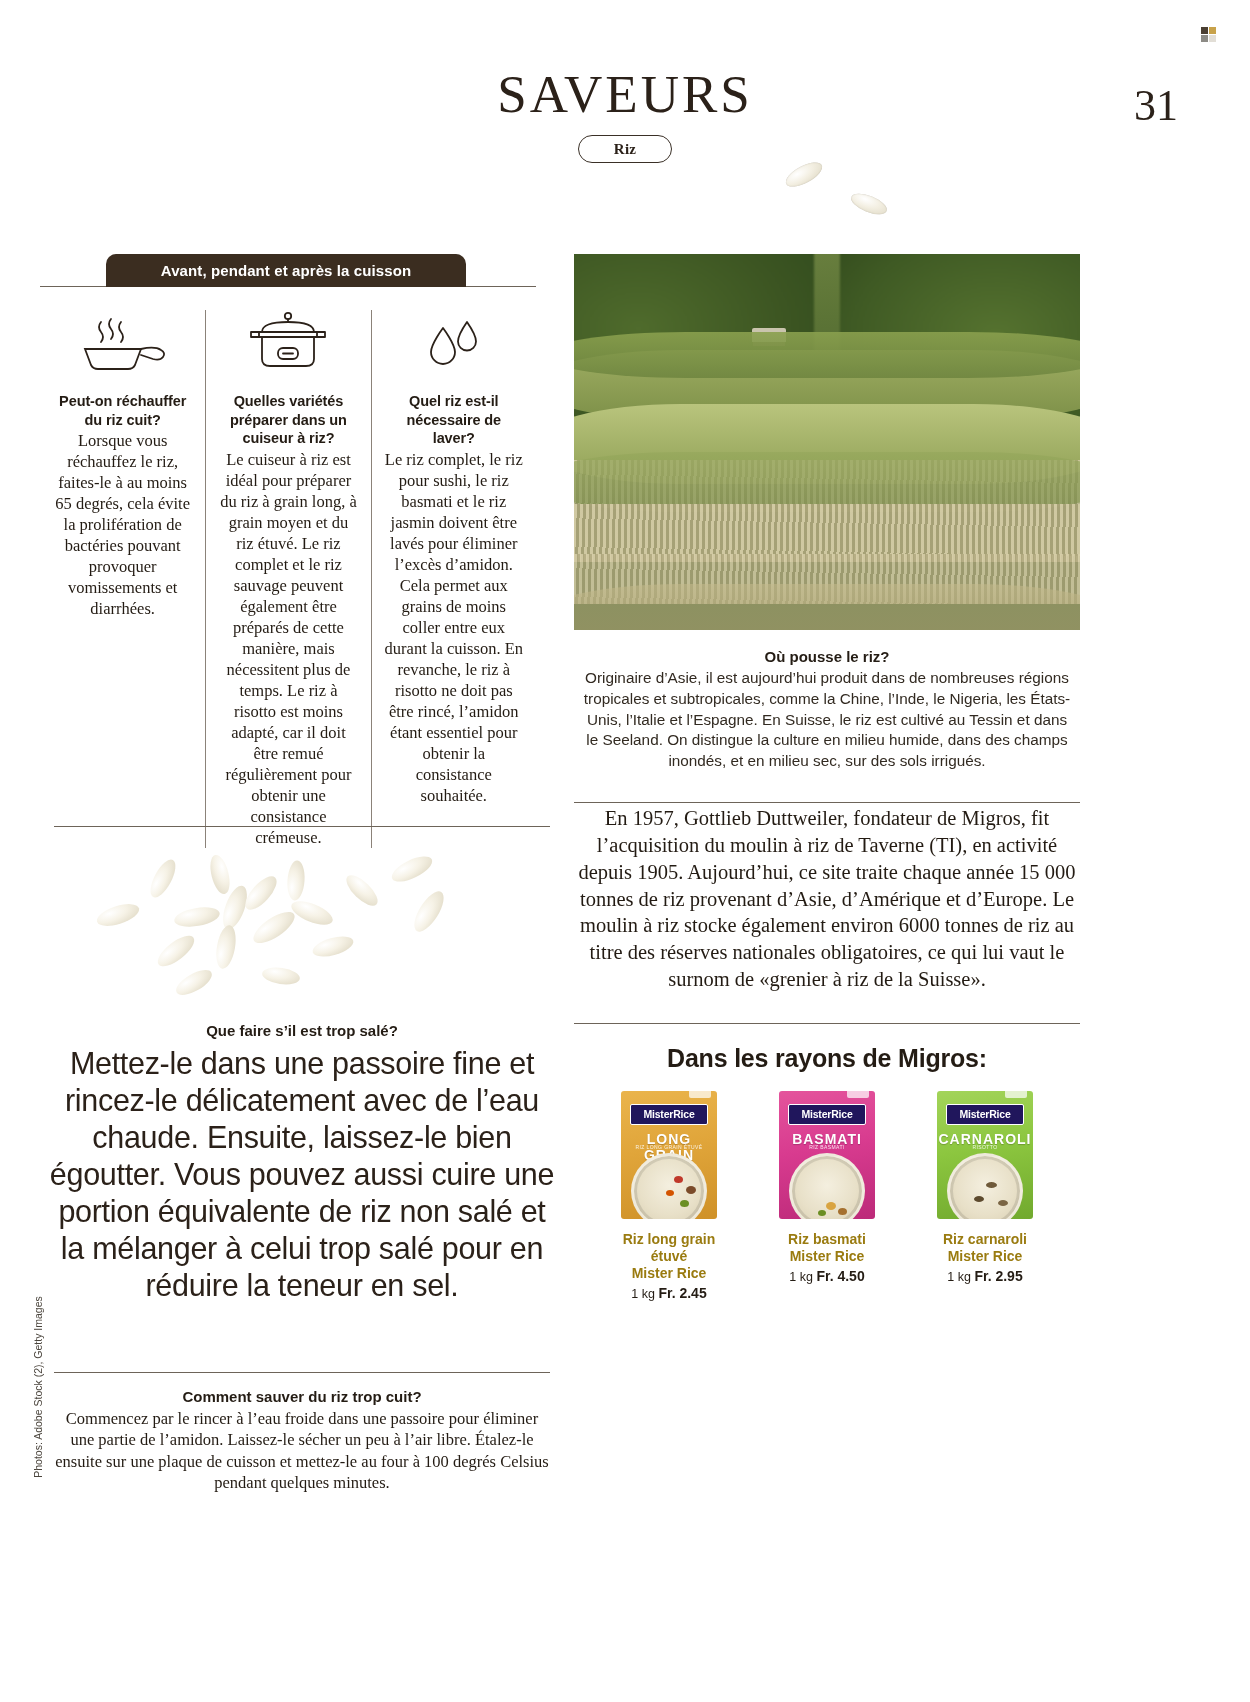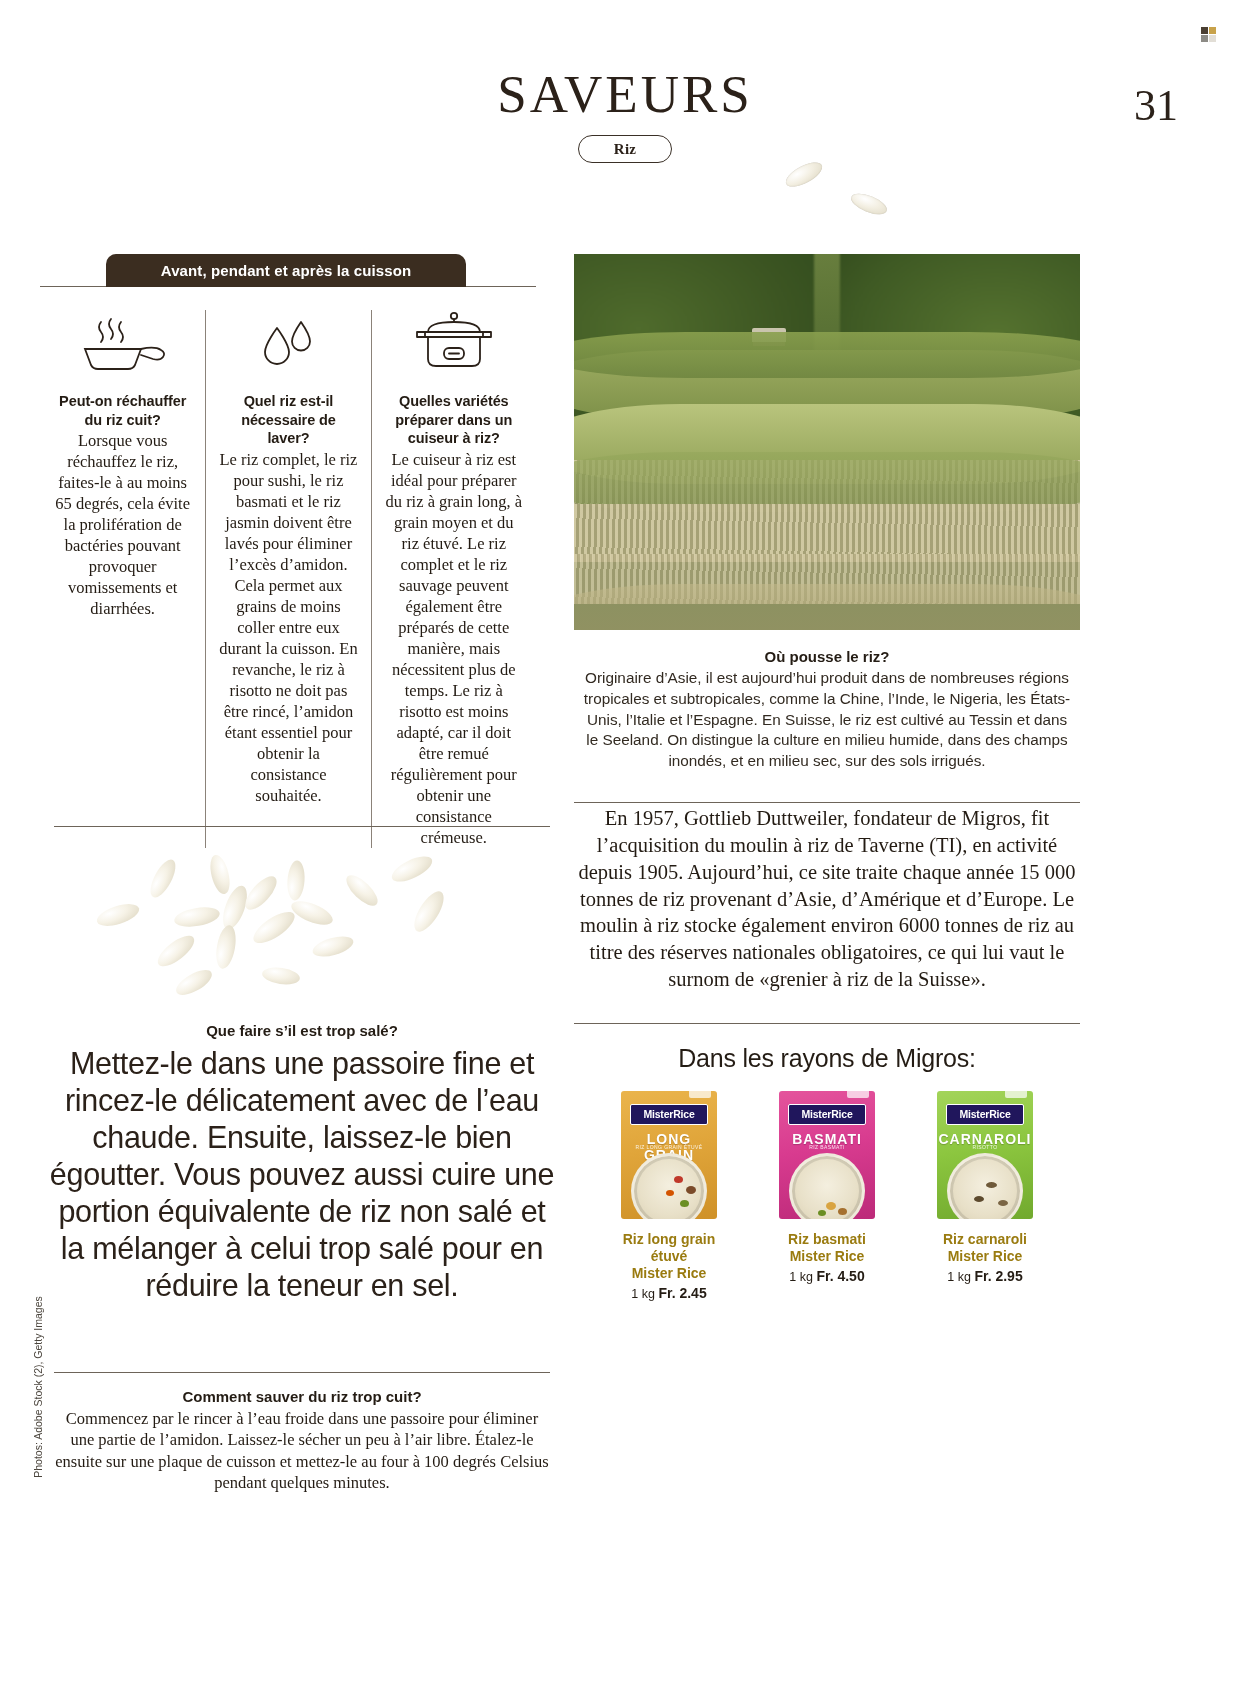--- a/index.html
+++ b/index.html
@@ -153,21 +153,21 @@
     margin-top:24px; letter-spacing:1px;
   }
   #stat-sub { font-size:15px; font-weight:700; text-align:center; color:#241c14; margin-top:2px; }
   #stat-body {
     font-family:"Liberation Serif", serif;
     font-size:20.5px; line-height:1.31; text-align:center; color:#231b13; margin-top:2px;
   }
 
   #shelf-rule { margin-top:30px; }
   #shelf-title {
-    font-size:25px; font-weight:400; text-align:center; color:#241c14;
+    font-size:25px; font-weight:700; text-align:center; color:#241c14;
     margin-top:20px; letter-spacing:-.2px;
   }
 
   #products { display:flex; justify-content:space-between; margin-top:18px; padding:0 34px; }
   .product { width:122px; text-align:center; }
   .pack {
     position:relative; width:96px; height:128px; margin:0 auto 12px;
     border-radius:3px; overflow:hidden;
   }
   .pack .tab {
@@ -239,35 +239,20 @@
             <path d="M34 7 q-4 5 0 10 q4 5 0 10"></path>
             <path d="M44 10 q-4 5 0 10 q4 5 0 10"></path>
             <path d="M8 37 h56 l-6 16 q-2 4 -7 4 H21 q-5 0 -7 -4 Z"></path>
             <path d="M64 37 q14 -3 20 1 q5 3 2 7 q-3 4 -10 2 l-12 -4"></path>
           </g>
         </svg>
       </div>
       <div class="faq-h">Peut-on réchauffer du riz cuit?</div>
       <div class="faq-b">
         <p>Lorsque vous réchauffez le riz, faites-le à au moins 65 degrés, cela évite la prolifération de bactéries pouvant provoquer vomissements et diarrhées.</p>
-      </div>
-    </div>
-
-    <div class="faq-col">
-      <div class="faq-icon">
-        <svg width="56" height="58" viewBox="0 0 56 58">
-          <g fill="none" stroke="#2b2119" stroke-width="1.8" stroke-linejoin="round">
-            <path d="M17 14 C17 14 5 30 5 38 a12 12 0 0 0 24 0 C29 30 17 14 17 14 Z"></path>
-            <path d="M41 8 C41 8 32 21 32 27.5 a9 9 0 0 0 18 0 C50 21 41 8 41 8 Z"></path>
-          </g>
-        </svg>
-      </div>
-      <div class="faq-h">Quel riz est-il nécessaire de laver?</div>
-      <div class="faq-b">
-        <p>Le riz complet, le riz pour sushi, le riz basmati et le riz jasmin doivent être lavés pour éliminer l’excès d’amidon. Cela permet aux grains de moins coller entre eux durant la cuisson. En revanche, le riz à risotto ne doit pas être rincé, l’amidon étant essentiel pour obtenir la consistance souhaitée.</p>
       </div>
     </div>
 
     <div class="faq-col">
       <div class="faq-icon">
         <svg width="86" height="62" viewBox="0 0 86 62">
           <g fill="none" stroke="#2b2119" stroke-width="1.8" stroke-linecap="round" stroke-linejoin="round">
             <circle cx="43" cy="6" r="3.2"></circle>
             <path d="M43 9.2 v3"></path>
             <path d="M17 22 q0 -10 26 -10 q26 0 26 10"></path>
@@ -277,20 +262,35 @@
             <path d="M72 22 h8 v5 h-8 Z"></path>
             <path d="M17 27 v22 q0 7 8 7 h36 q8 0 8 -7 v-22"></path>
             <rect x="33" y="38" width="20" height="11" rx="5"></rect>
             <path d="M38 43.5 h10"></path>
           </g>
         </svg>
       </div>
       <div class="faq-h">Quelles variétés préparer dans un cuiseur à riz?</div>
       <div class="faq-b">
         <p>Le cuiseur à riz est idéal pour préparer du riz à grain long, à grain moyen et du riz étuvé. Le riz complet et le riz sauvage peuvent également être préparés de cette manière, mais nécessitent plus de temps. Le riz à risotto est moins adapté, car il doit être remué régulièrement pour obtenir une consistance crémeuse.</p>
+      </div>
+    </div>
+
+    <div class="faq-col">
+      <div class="faq-icon">
+        <svg width="56" height="58" viewBox="0 0 56 58">
+          <g fill="none" stroke="#2b2119" stroke-width="1.8" stroke-linejoin="round">
+            <path d="M17 14 C17 14 5 30 5 38 a12 12 0 0 0 24 0 C29 30 17 14 17 14 Z"></path>
+            <path d="M41 8 C41 8 32 21 32 27.5 a9 9 0 0 0 18 0 C50 21 41 8 41 8 Z"></path>
+          </g>
+        </svg>
+      </div>
+      <div class="faq-h">Quel riz est-il nécessaire de laver?</div>
+      <div class="faq-b">
+        <p>Le riz complet, le riz pour sushi, le riz basmati et le riz jasmin doivent être lavés pour éliminer l’excès d’amidon. Cela permet aux grains de moins coller entre eux durant la cuisson. En revanche, le riz à risotto ne doit pas être rincé, l’amidon étant essentiel pour obtenir la consistance souhaitée.</p>
       </div>
     </div>
 
   </div>
 </div>
 
 <div class="rule" id="scatter-rule"></div>
 <div id="rice-scatter">
   <div class="g" style="left:42px;  top:60px;  width:44px; height:18px; transform:rotate(-18deg);"></div>
   <div class="g" style="left:88px;  top:24px;  width:42px; height:17px; transform:rotate(-62deg);"></div>

